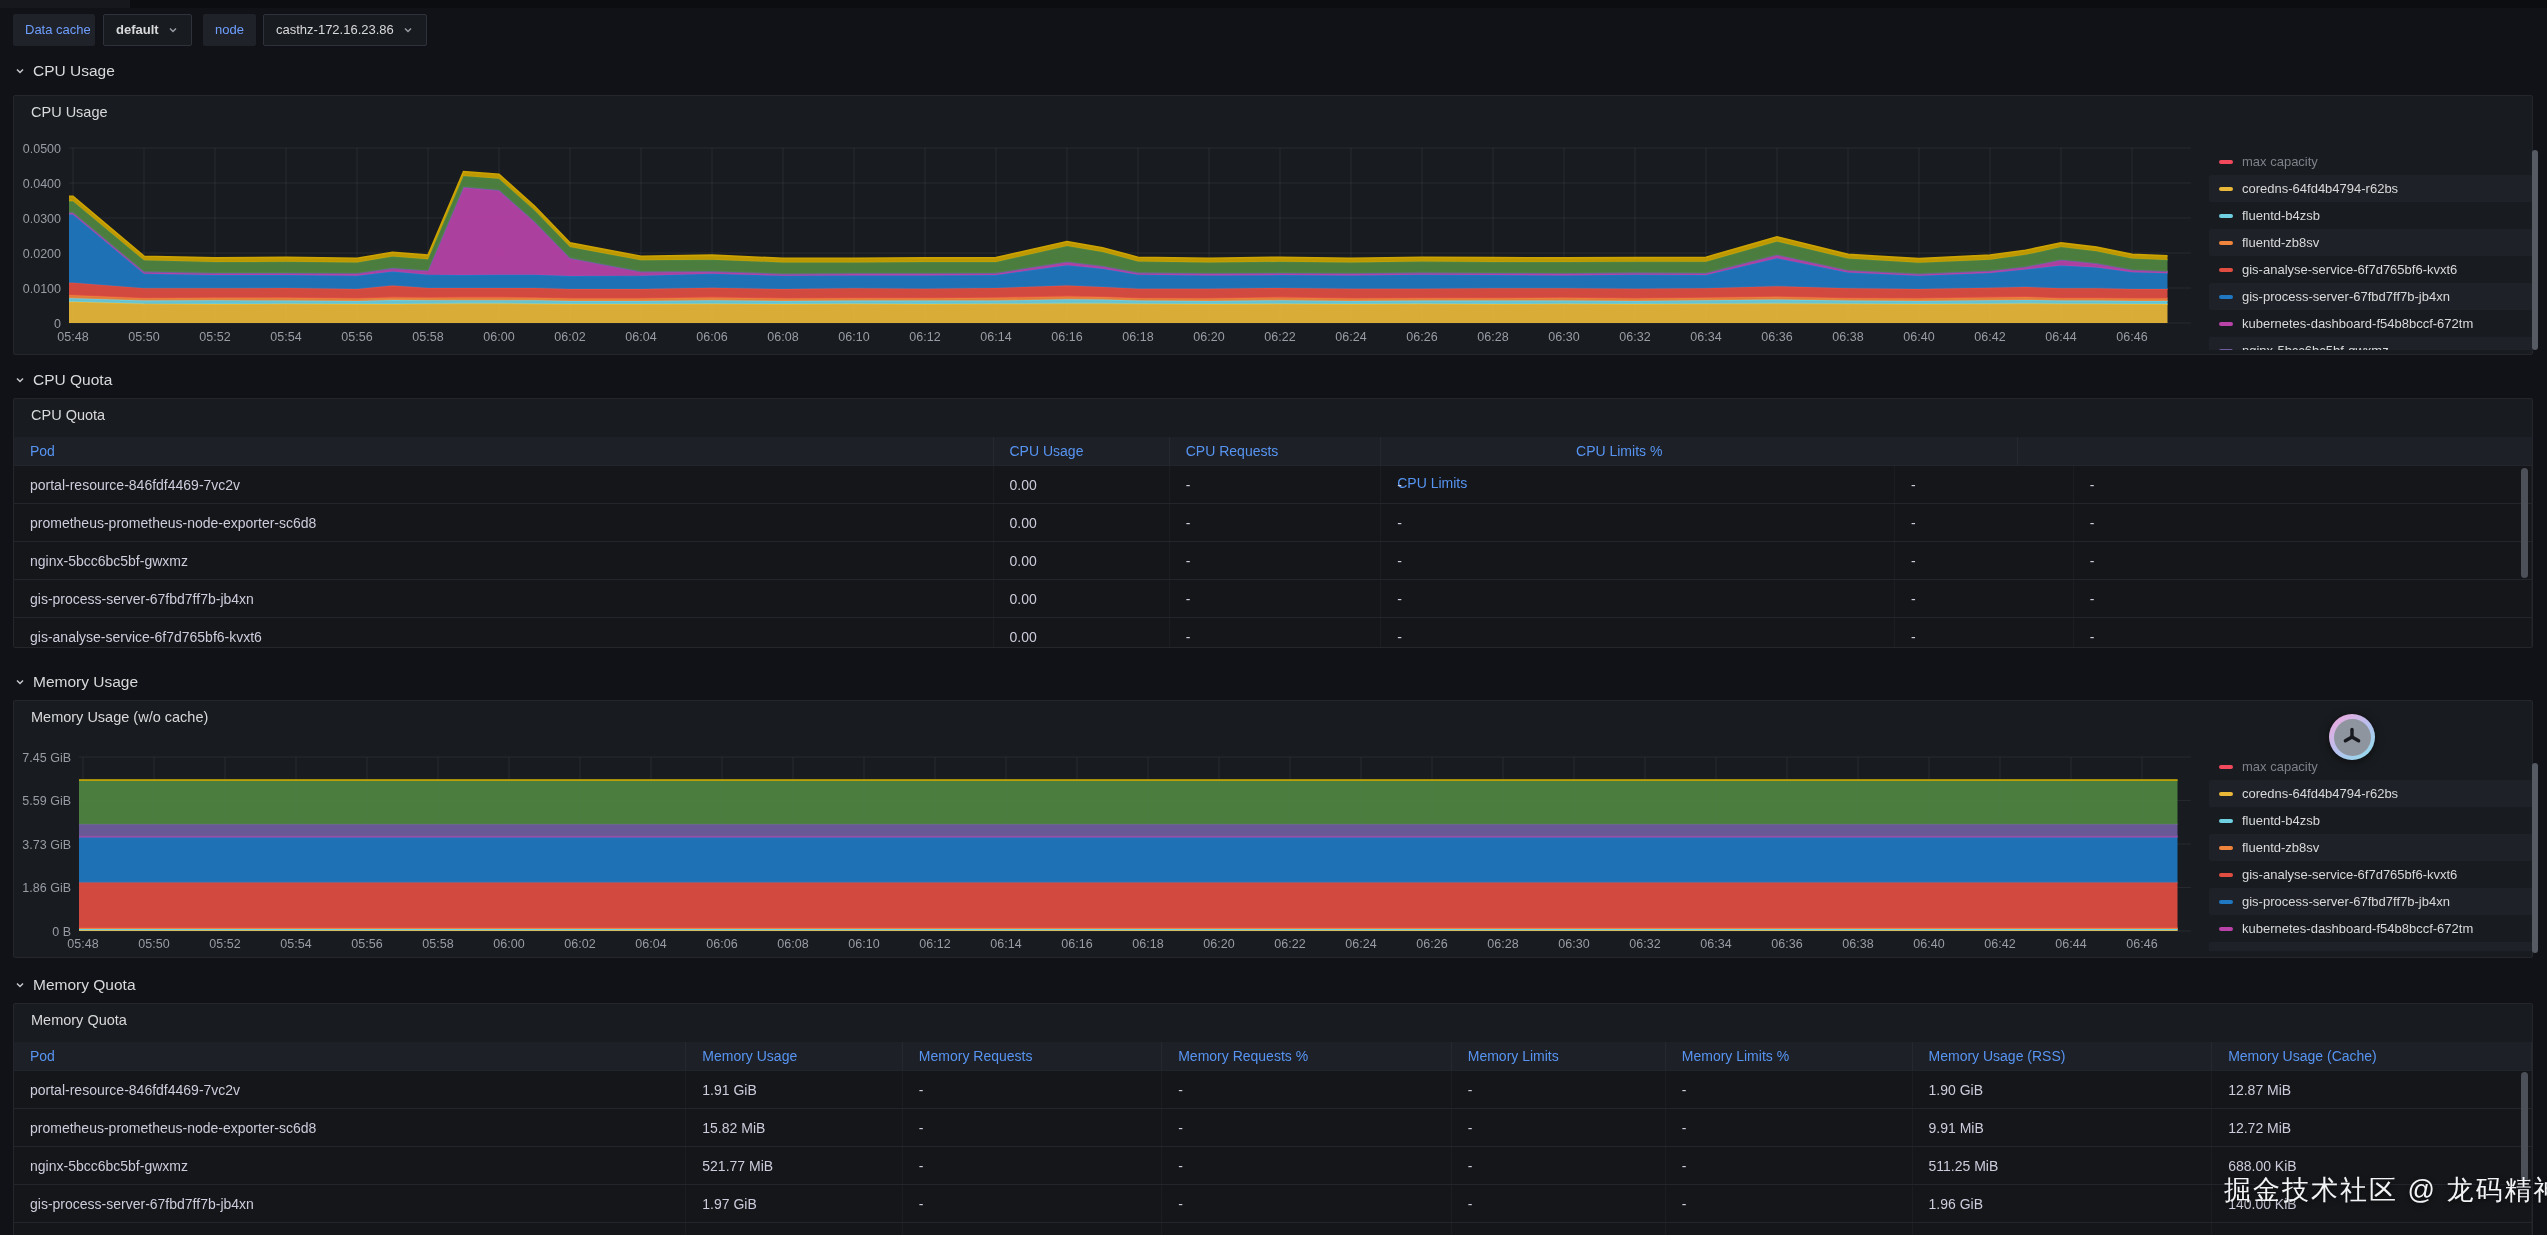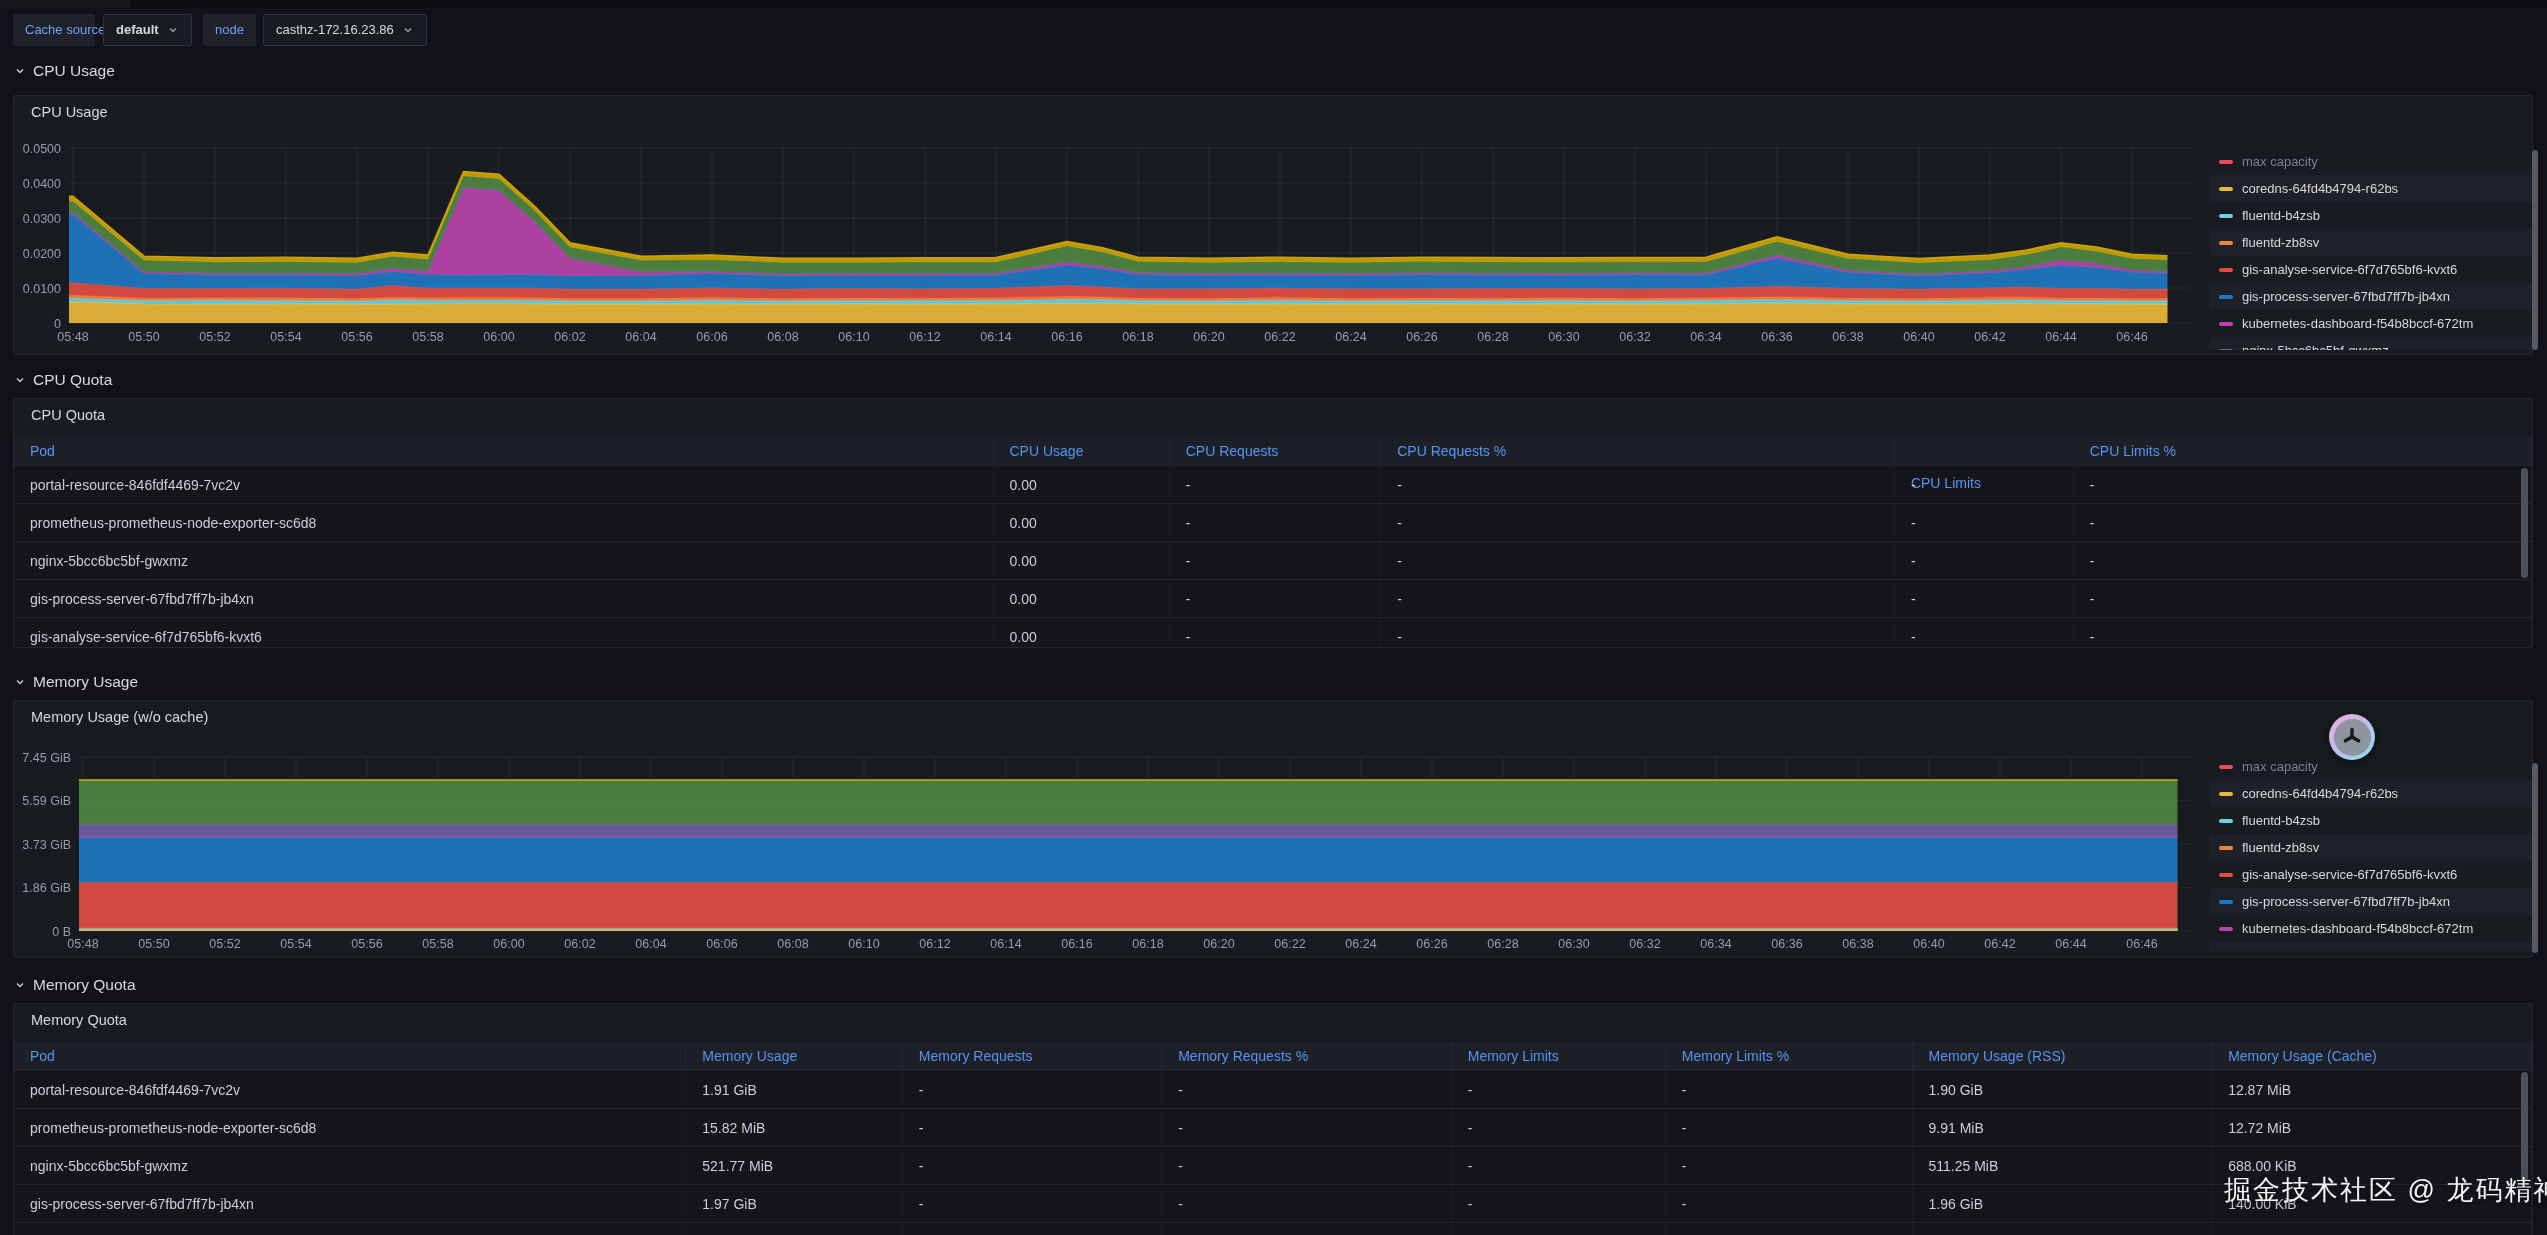--- a/index.html
+++ b/index.html
@@ -67,21 +67,21 @@
 </style>
 </head>
 <body>
 
 <div id="app">
   <div class="topstrip">
     <div class="topstrip-seg"></div>
   </div>
 
   <div class="chip lbl" style="left:13px;width:82px;justify-content:center;text-align:center;">
-    <span>Cache source</span>
+    <span>Data cache</span>
   </div>
   <div class="chip val" style="left:103px;font-weight:bold;">
     <span>default</span>
     <svg class="chev" viewBox="0 0 12 12">
       <polyline points="3,4.5 6,7.5 9,4.5" fill="none" stroke="#9a9ca5" stroke-width="1.5"></polyline>
     </svg>
   </div>
   <div class="chip lbl" style="left:203px;">
     <span>node</span>
   </div>
@@ -248,21 +248,20 @@
   </div>
   <div class="vtrack" style="left:2532px;top:150px;height:200px;"></div>
 
   <div class="panel" style="top:398px;height:250px;">
     <div class="panel-title">CPU Quota</div>
     <div class="tbl" id="table-cpu-quota">
         <div class="thead">
           <div class="th" style="width: 38.9%;">Pod</div>
           <div class="th" style="width: 7%;">CPU Usage</div>
           <div class="th" style="width: 8.4%;">CPU Requests</div>
-          <div class="th" style="width: 20.4%;">CPU Requests %</div>
           <div class="th" style="width: 7.1%; margin-top: 46px;">CPU Limits</div>
           <div class="th" style="width: 18.2%;">CPU Limits %</div>
         </div>
         <div class="tr">
           <div class="td" style="width: 38.9%;">portal-resource-846fdf4469-7vc2v</div>
           <div class="td" style="width: 7%;">0.00</div>
           <div class="td" style="width: 8.4%;">-</div>
           <div class="td" style="width: 20.4%;">-</div>
           <div class="td" style="width: 7.1%;">-</div>
           <div class="td" style="width: 18.2%;">-</div>

